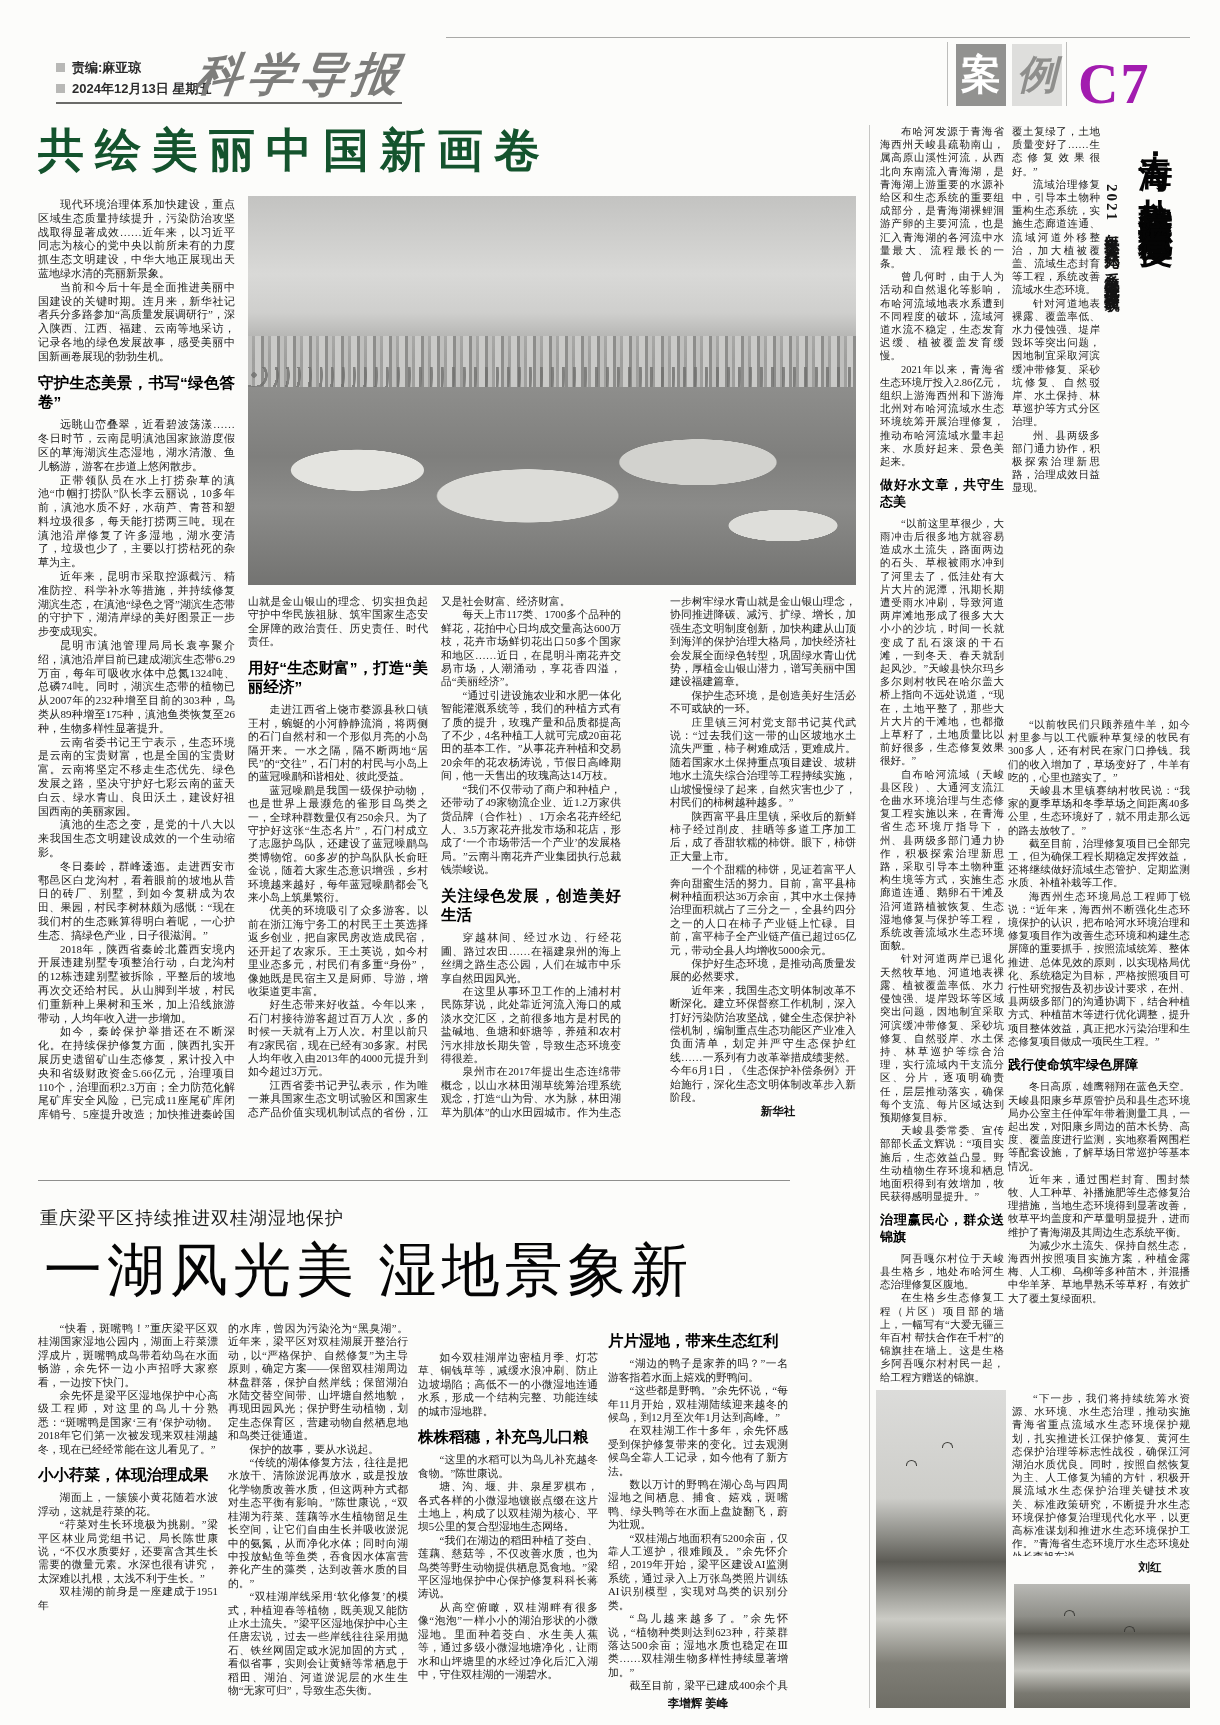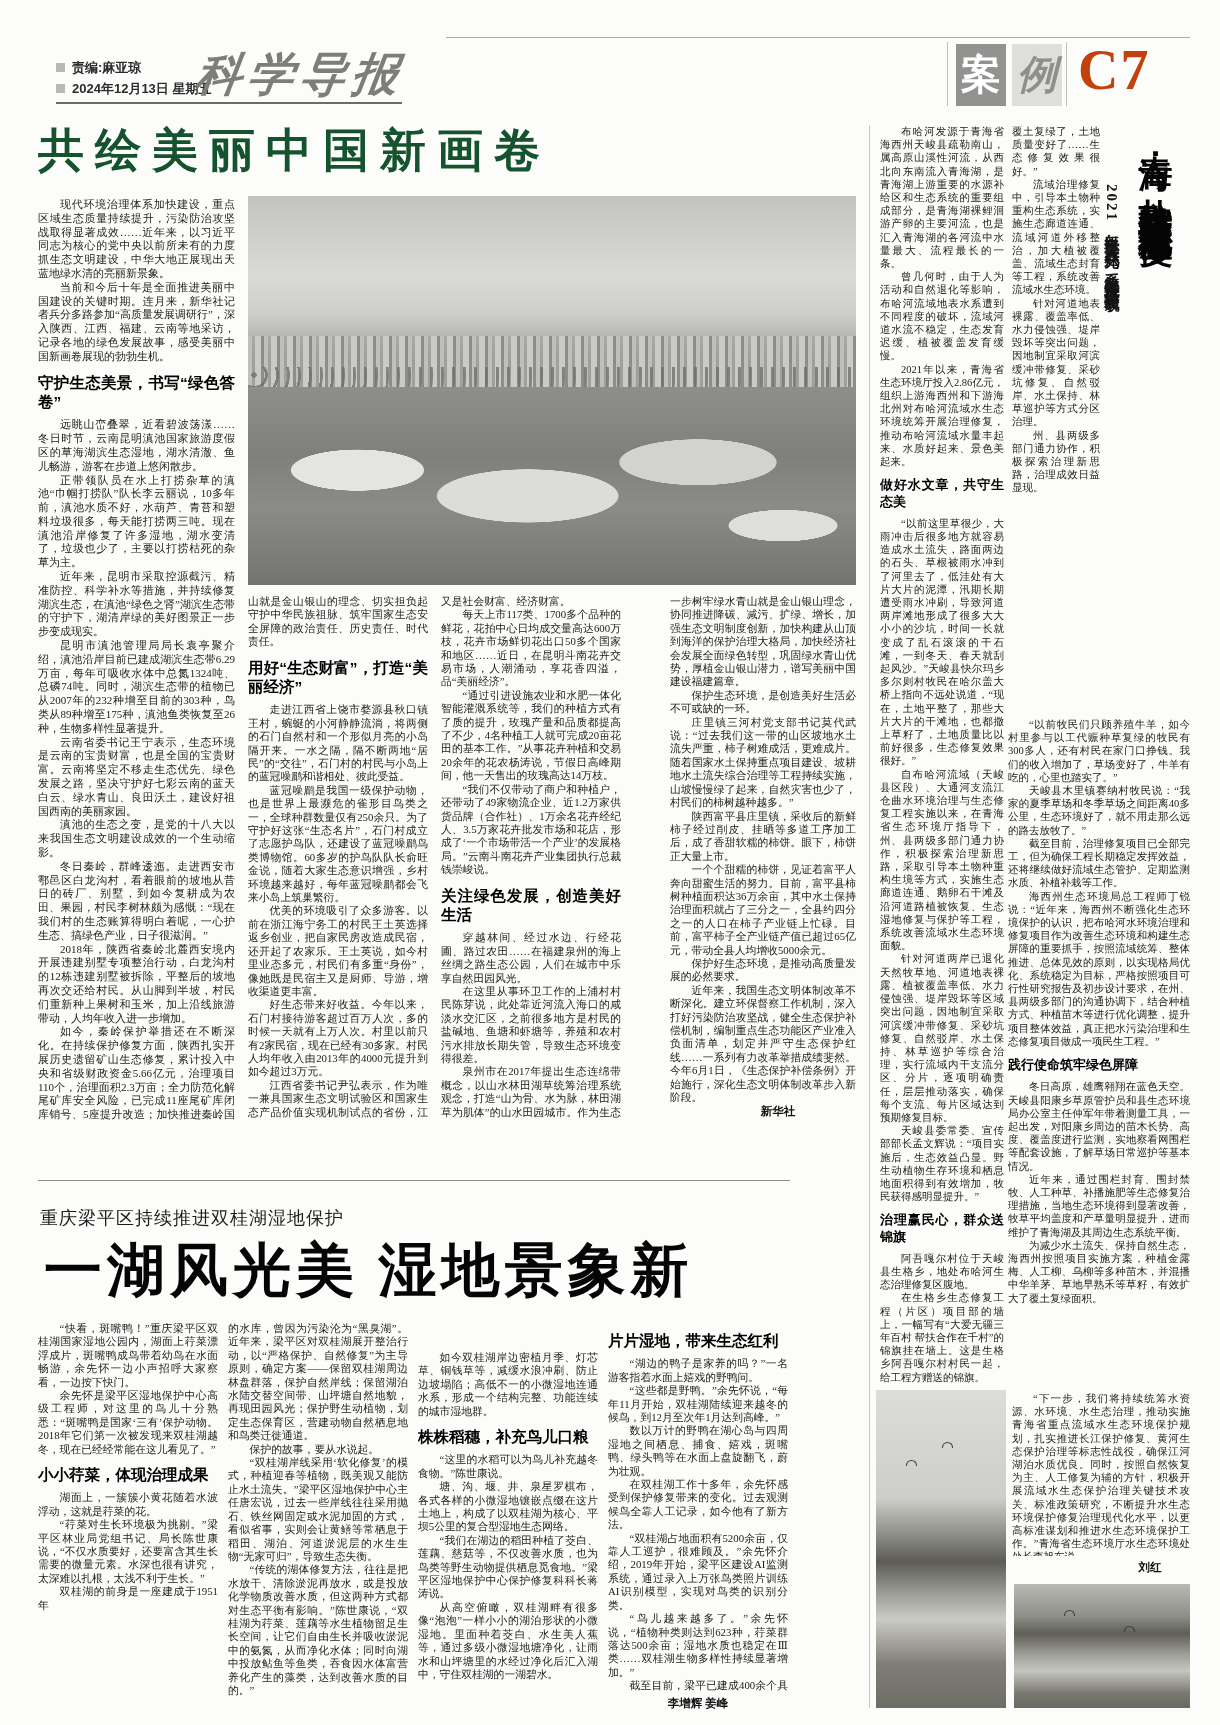--- a/index.html
+++ b/index.html
@@ -12,21 +12,21 @@
             font-size:13px;font-weight:700;color:#2b2b2b;line-height:21px;}
   .sq{display:inline-block;width:9px;height:9px;background:#b8b8b6;margin-right:7px;}
   .ed-underline{left:56px;top:102px;width:346px;height:2px;background:#6b6b69;}
   .masthead{left:196px;top:44px;font-size:46px;font-weight:700;font-style:italic;
             color:#7d7d7b;letter-spacing:6px;transform:skewX(-8deg);}
   .sep-v{top:42px;width:1px;height:64px;background:#bdbdbb;}
   .box-an{left:956px;top:44px;width:50px;height:62px;background:#929290;color:#fff;
           font-weight:900;font-size:40px;line-height:62px;text-align:center;}
   .box-li{left:1012px;top:44px;width:50px;height:62px;background:#dededc;color:#8e8e8c;
           font-weight:700;font-style:italic;font-size:40px;line-height:62px;text-align:center;}
-  .pageno{left:1078px;top:38px;font-size:56px;font-weight:900;color:#c2410c;letter-spacing:2px;}
+  .pageno{left:1078px;top:52px;font-size:56px;font-weight:900;color:#a21caf;letter-spacing:2px;}
   
   .headline1{left:38px;top:120px;width:800px;font-family:"Liberation Sans","DejaVu Sans",sans-serif;
              font-size:46px;font-weight:900;letter-spacing:11px;color:#14532d;white-space:nowrap;}
   .col{position:absolute;overflow:hidden;text-align:justify;font-size:10.8px;line-height:13.4px;}
   .col p{margin:0;text-indent:2em;}
   .col p.pc{text-indent:0;}
   .col h3{font-family:"Liberation Sans","DejaVu Sans",sans-serif;font-weight:700;color:#000;
           font-size:15.5px;margin:9px 0 7px;text-indent:0;line-height:1.25;}
   .col-wide{font-size:11px;line-height:13.8px;}
   .narrow{font-size:10.5px;line-height:13.2px;}
@@ -56,21 +56,21 @@
   .bird{position:absolute;width:9px;height:5px;border:1.4px solid #3c3c38;border-top:none;
         border-radius:0 0 9px 9px;transform:rotate(180deg);background:transparent;}
   
   .q-sub{left:1102px;top:184px;height:500px;writing-mode:vertical-rl;
          font-size:15px;font-weight:700;letter-spacing:2px;color:#141414;}
   .q-head{left:1132px;top:128px;height:590px;writing-mode:vertical-rl;
           font-size:34px;font-weight:900;letter-spacing:3px;color:#050505;}
   
   .kicker{left:40px;top:1206px;font-family:Liberation Serif, serif;
           font-size:18px;color:#1c1c1c;letter-spacing:1px;}
-  .headline2{left:44px;top:1232px;font-size:58px;font-weight:700;letter-spacing:5px;
+  .headline2{left:44px;top:1232px;font-size:58px;font-weight:400;letter-spacing:5px;
              color:#050505;white-space:nowrap;text-align:right;}
 </style>
 </head>
 <body>
 
 <div id="page">
 
   <div class="abs topline"></div>
   <div class="abs ed-block">
     <div><span class="sq"></span><span>责编:麻亚琼</span></div>
@@ -192,36 +192,36 @@
       <p class="p">“快看，斑嘴鸭！”重庆梁平区双桂湖国家湿地公园内，湖面上荇菜漂浮成片，斑嘴鸭成鸟带着幼鸟在水面畅游，余先怀一边小声招呼大家察看，一边按下快门。</p>
       <p class="p">余先怀是梁平区湿地保护中心高级工程师，对这里的鸟儿十分熟悉：“斑嘴鸭是国家‘三有’保护动物。2018年它们第一次被发现来双桂湖越冬，现在已经经常能在这儿看见了。”</p>
       <h3>小小荇菜，体现治理成果</h3>
       <p class="p">湖面上，一簇簇小黄花随着水波浮动，这就是荇菜的花。</p>
       <p class="p">“荇菜对生长环境极为挑剔。”梁平区林业局党组书记、局长陈世康说，“不仅水质要好，还要富含其生长需要的微量元素。水深也很有讲究，太深难以扎根，太浅不利于生长。”</p>
       <p class="p">双桂湖的前身是一座建成于1951年</p>
     </div>
   <div class="col" style="left:228px;top:1322px;width:180px;height:390px;">
       <p class="pc">的水库，曾因为污染沦为“黑臭湖”。近年来，梁平区对双桂湖展开整治行动，以“严格保护、自然修复”为主导原则，确定方案——保留双桂湖周边林盘群落，保护自然岸线；保留湖泊水陆交替空间带、山坪塘自然地貌，再现田园风光；保护野生动植物，划定生态保育区，营建动物自然栖息地和鸟类迁徙通道。</p>
       <p class="p">保护的故事，要从水说起。</p>
+      <p class="p">“传统的湖体修复方法，往往是把水放干、清除淤泥再放水，或是投放化学物质改善水质，但这两种方式都对生态平衡有影响。”陈世康说，“双桂湖为荇菜、莲藕等水生植物留足生长空间，让它们自由生长并吸收淤泥中的氨氮，从而净化水体；同时向湖中投放鲇鱼等鱼类，吞食因水体富营养化产生的藻类，达到改善水质的目的。”</p>
       <p class="p">“双桂湖岸线采用‘软化修复’的模式，种植迎春等植物，既美观又能防止水土流失。”梁平区湿地保护中心主任唐宏说，过去一些岸线往往采用抛石、铁丝网固定或水泥加固的方式，看似省事，实则会让黄鳝等常栖息于稻田、湖泊、河道淤泥层的水生生物“无家可归”，导致生态失衡。</p>
-      <p class="p">“传统的湖体修复方法，往往是把水放干、清除淤泥再放水，或是投放化学物质改善水质，但这两种方式都对生态平衡有影响。”陈世康说，“双桂湖为荇菜、莲藕等水生植物留足生长空间，让它们自由生长并吸收淤泥中的氨氮，从而净化水体；同时向湖中投放鲇鱼等鱼类，吞食因水体富营养化产生的藻类，达到改善水质的目的。”</p>
     </div>
   <div class="col" style="left:418px;top:1322px;width:180px;height:390px;margin-top:29px;">
       <p class="p">如今双桂湖岸边密植月季、灯芯草、铜钱草等，减缓水浪冲刷、防止边坡塌陷；高低不一的小微湿地连通水系，形成一个结构完整、功能连续的城市湿地群。</p>
       <h3>株株稻穗，补充鸟儿口粮</h3>
       <p class="p">“这里的水稻可以为鸟儿补充越冬食物。”陈世康说。</p>
       <p class="p">塘、沟、堰、井、泉星罗棋布，各式各样的小微湿地镶嵌点缀在这片土地上，构成了以双桂湖为核心、平坝5公里的复合型湿地生态网络。</p>
       <p class="p">“我们在湖边的稻田种植了茭白、莲藕、慈菇等，不仅改善水质，也为鸟类等野生动物提供栖息觅食地。”梁平区湿地保护中心保护修复科科长蒋涛说。</p>
       <p class="p">从高空俯瞰，双桂湖畔有很多像“泡泡”一样小小的湖泊形状的小微湿地。里面种着茭白、水生美人蕉等，通过多级小微湿地塘净化，让雨水和山坪塘里的水经过净化后汇入湖中，守住双桂湖的一湖碧水。</p>
     </div>
   <div class="col" style="left:608px;top:1322px;width:180px;height:372px;">
       <h3>片片湿地，带来生态红利</h3>
       <p class="p">“湖边的鸭子是家养的吗？”一名游客指着水面上嬉戏的野鸭问。</p>
       <p class="p">“这些都是野鸭。”余先怀说，“每年11月开始，双桂湖陆续迎来越冬的候鸟，到12月至次年1月达到高峰。”</p>
+      <p class="p">在双桂湖工作十多年，余先怀感受到保护修复带来的变化。过去观测候鸟全靠人工记录，如今他有了新方法。</p>
       <p class="p">数以万计的野鸭在湖心岛与四周湿地之间栖息、捕食、嬉戏，斑嘴鸭、绿头鸭等在水面上盘旋翻飞，蔚为壮观。</p>
-      <p class="p">在双桂湖工作十多年，余先怀感受到保护修复带来的变化。过去观测候鸟全靠人工记录，如今他有了新方法。</p>
       <p class="p">“双桂湖占地面积有5200余亩，仅靠人工巡护，很难顾及。”余先怀介绍，2019年开始，梁平区建设AI监测系统，通过录入上万张鸟类照片训练AI识别模型，实现对鸟类的识别分类。</p>
       <p class="p">“鸟儿越来越多了。”余先怀说，“植物种类则达到623种，荇菜群落达500余亩；湿地水质也稳定在Ⅲ类……双桂湖生物多样性持续显著增加。”</p>
       <p class="p">截至目前，梁平已建成400余个具有典型示范效应的小微湿地，湿地面积达2万余公顷，湿地保护率达到52%。</p>
     </div>
   <div class="abs byline" style="left:608px;top:1696px;width:180px;">李增辉 姜峰</div>
 
 </div>
 
 </body></html>

